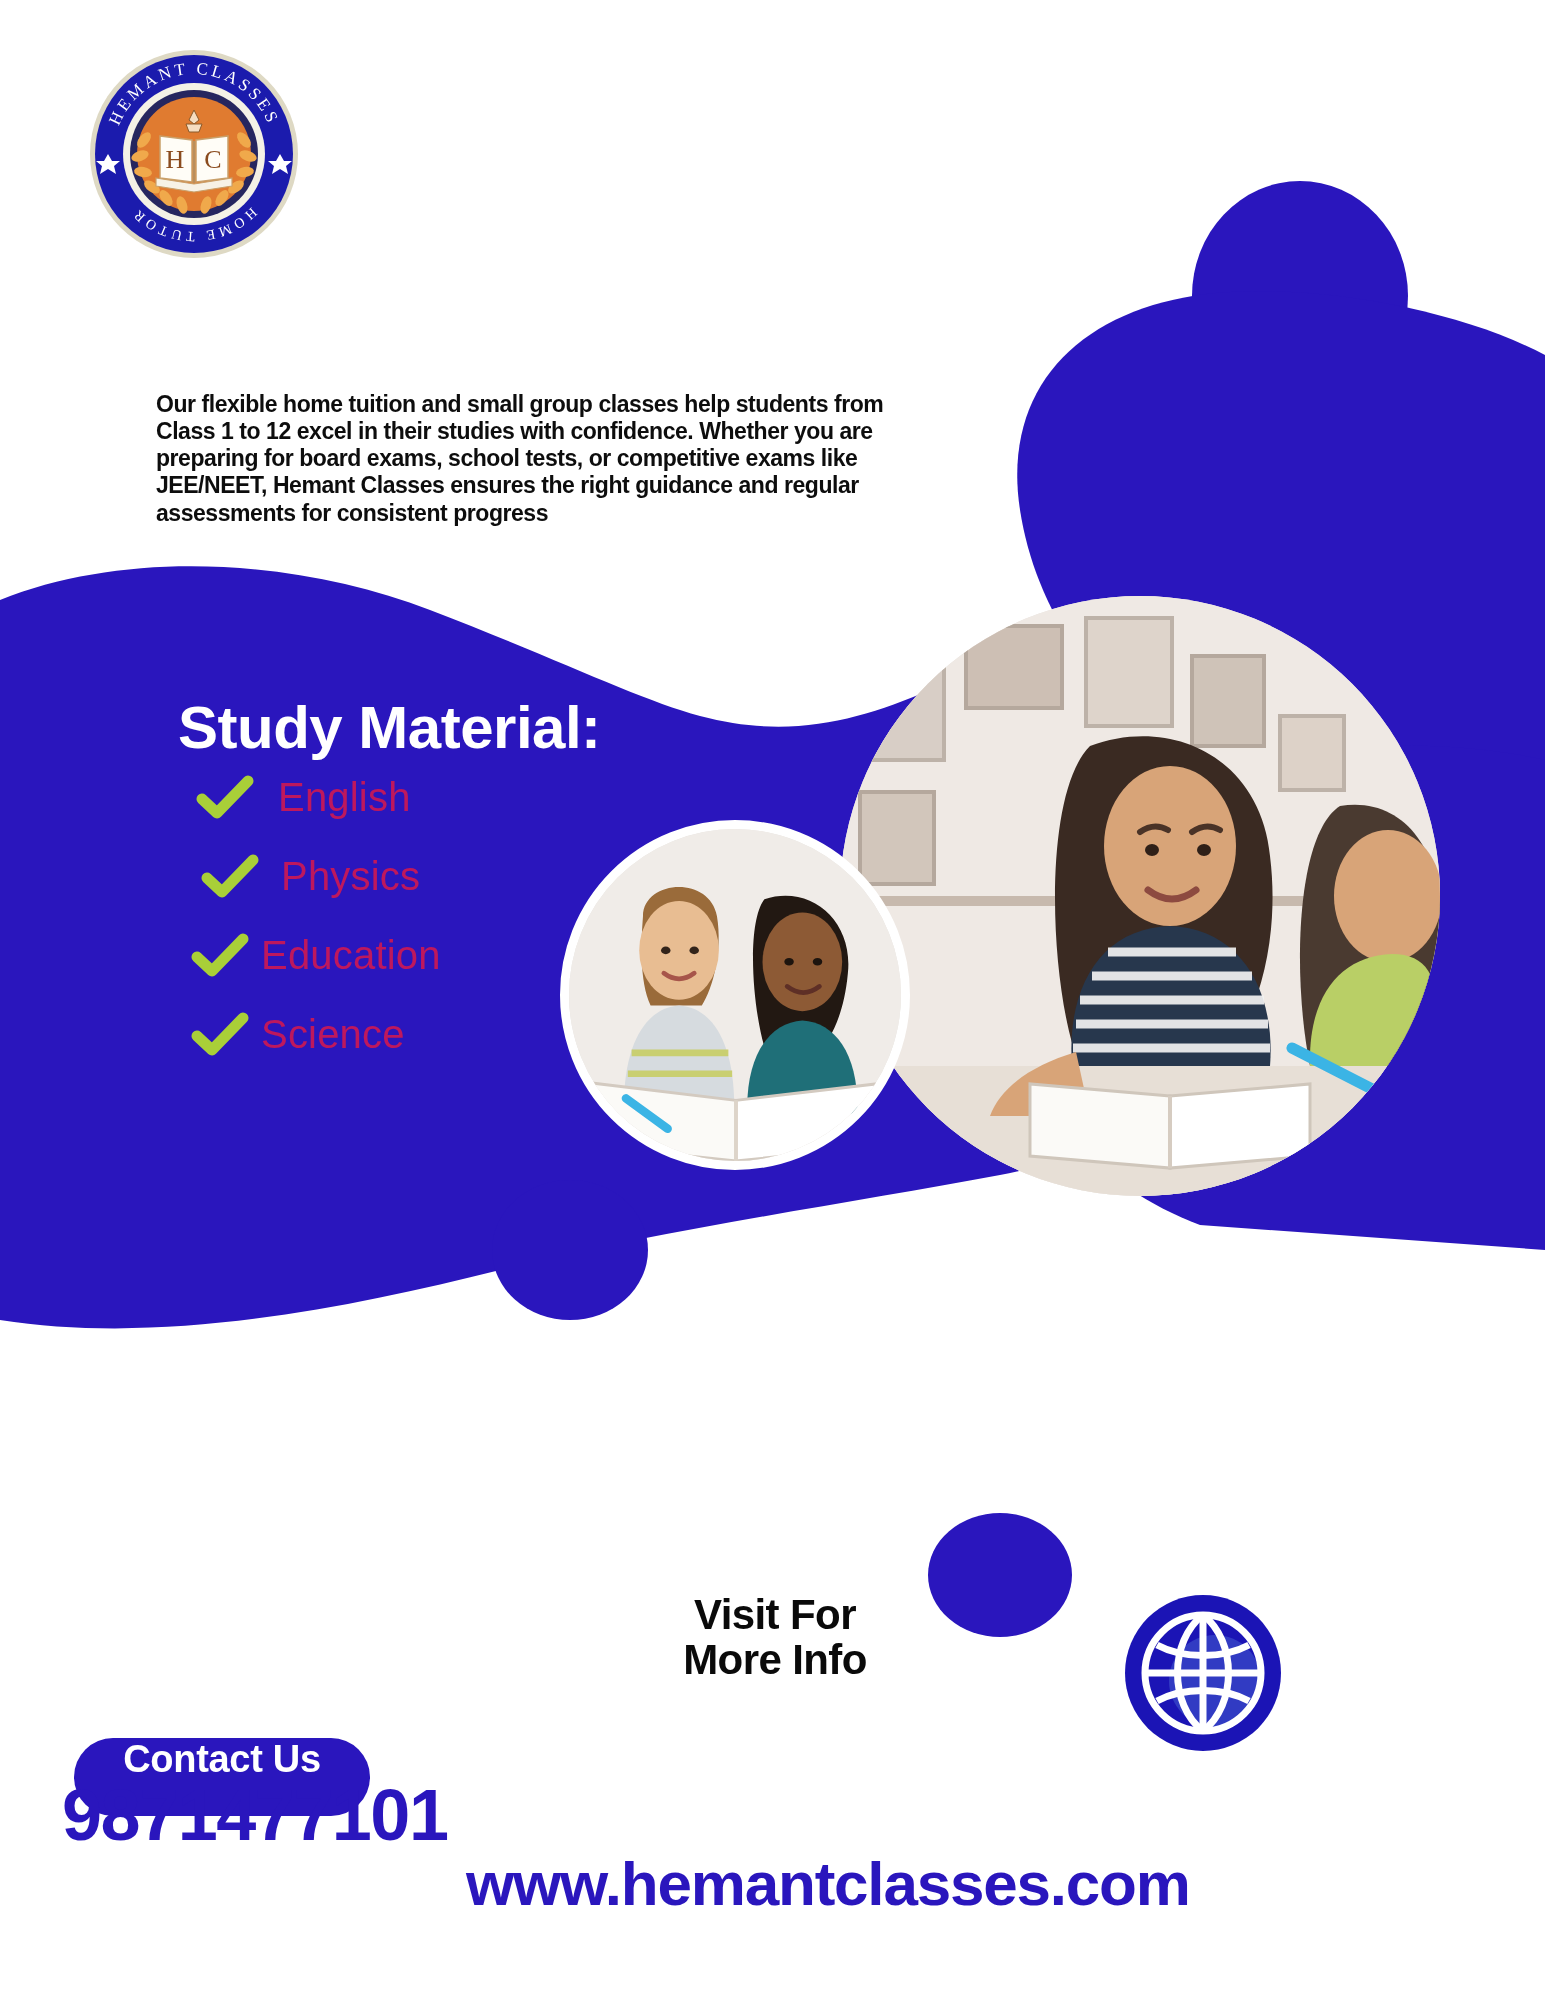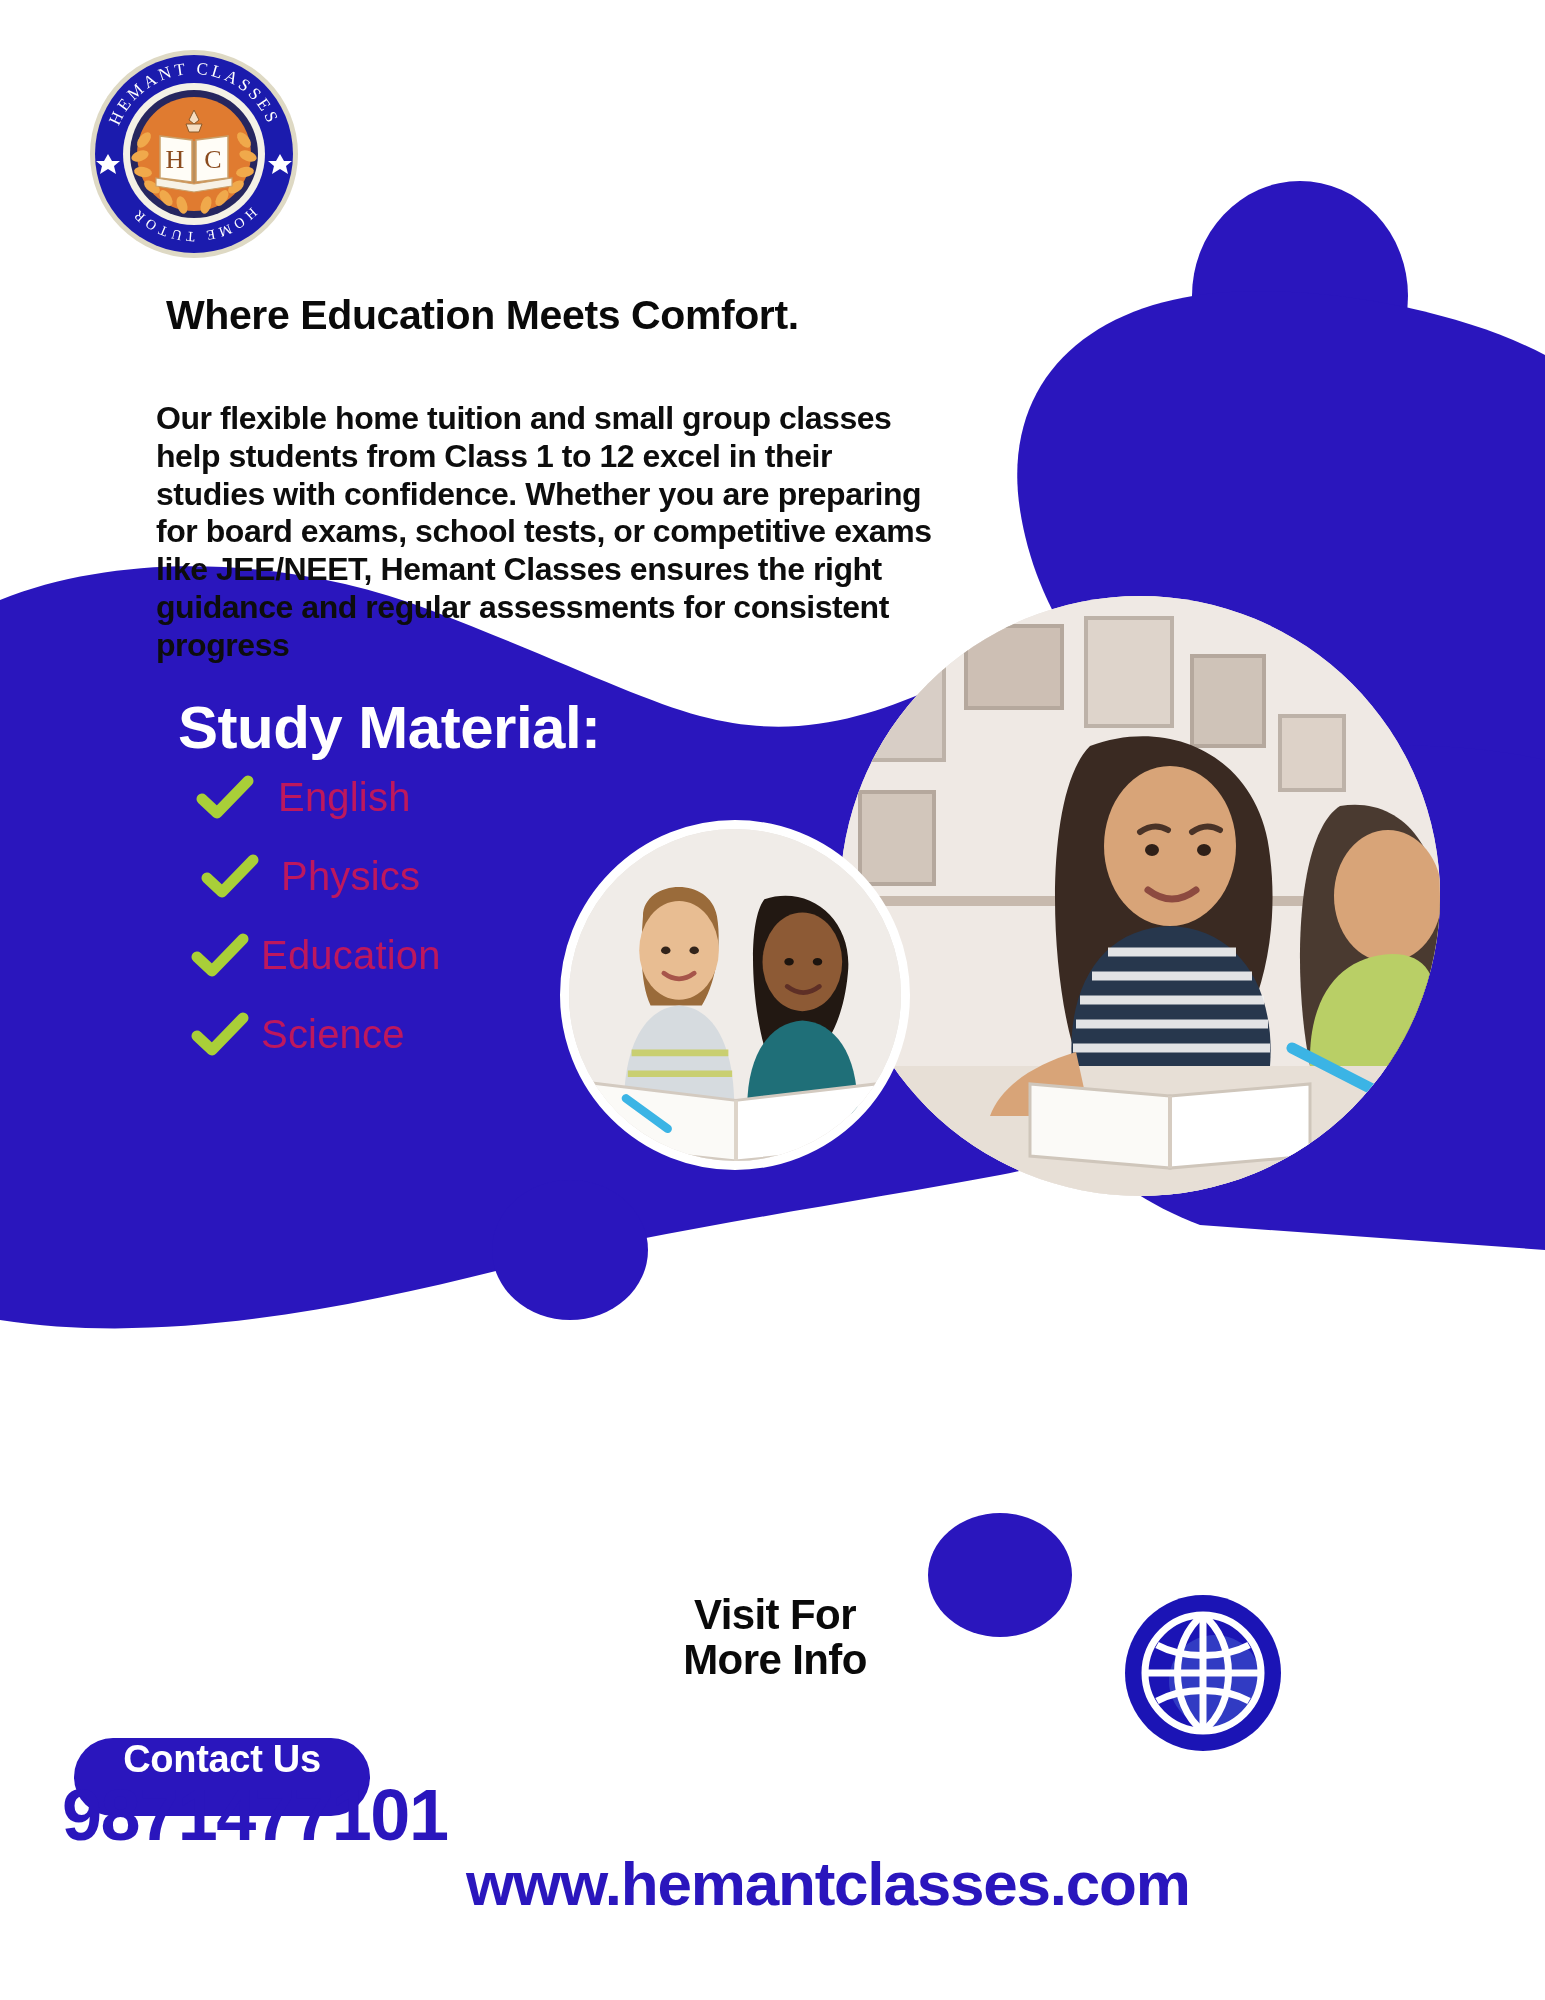--- a/index.html
+++ b/index.html
@@ -26,21 +26,21 @@
   }
   .headline .l2{display:block;}
 
   .tagline{
     position:absolute;left:166px;top:292px;width:860px;
     font-size:41px;font-weight:900;color:#0a0a0a;letter-spacing:-0.4px;
   }
 
   .body-copy{
     position:absolute;left:156px;top:368px;width:790px;
-    font-size:32px;line-height:1.18;font-weight:900;color:#0d0d0d;
+    font-size:23px;line-height:1.18;font-weight:900;color:#0d0d0d;
     letter-spacing:-0.45px;
     font-stretch:condensed;
   }
 
   
   .study-title{
     position:absolute;left:178px;top:693px;
     font-size:60px;font-weight:900;color:#ffffff;letter-spacing:-0.5px;
   }
   .subject-list{
@@ -188,21 +188,20 @@
       <text font-family="'Liberation Serif',serif" font-size="17" fill="#ffffff" letter-spacing="3.2">
         <textPath href="#arcTop" startOffset="50%" text-anchor="middle">HEMANT CLASSES</textPath>
       </text>
       <text font-family="'Liberation Serif',serif" font-size="14" fill="#ffffff" letter-spacing="3.8">
         <textPath href="#arcBottom" startOffset="50%" text-anchor="middle">HOME TUTOR</textPath>
       </text>
     </svg>
   </div>
 
 
-  <div class="tagline">Where Education Meets Comfort.</div>
 
   <p class="body-copy">Our flexible home tuition and small group classes help students from Class 1 to 12 excel in their studies with confidence. Whether you are preparing for board exams, school tests, or competitive exams like JEE/NEET, Hemant Classes ensures the right guidance and regular assessments for consistent progress</p>
 
   <div class="study-title">Study Material:</div>
 
   <ul class="subject-list">
     <li class="subject i0">
       <span class="tick">
         <svg viewBox="0 0 58 44" aria-hidden="true">
           <path d="M6,24 L21,38 L52,6" fill="none" stroke="#A9CF38" stroke-width="11" stroke-linecap="round" stroke-linejoin="round"></path>

